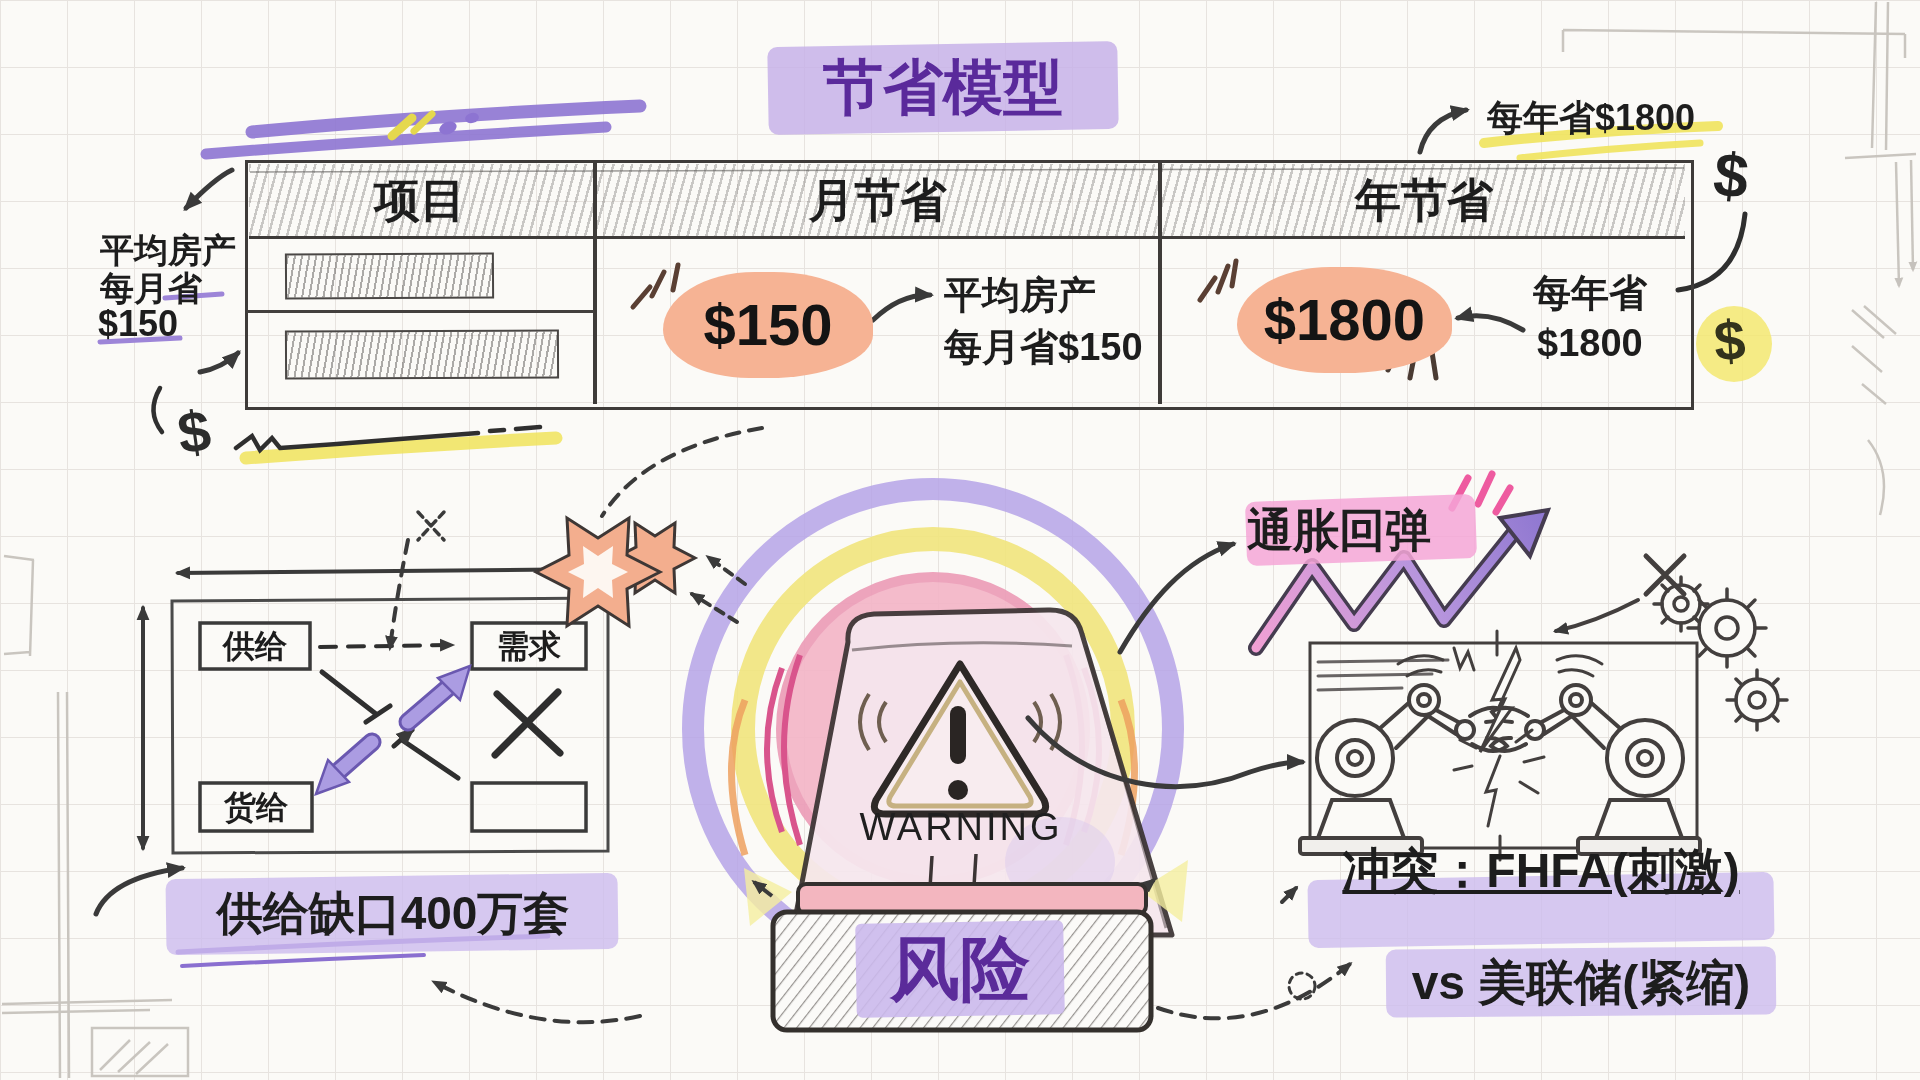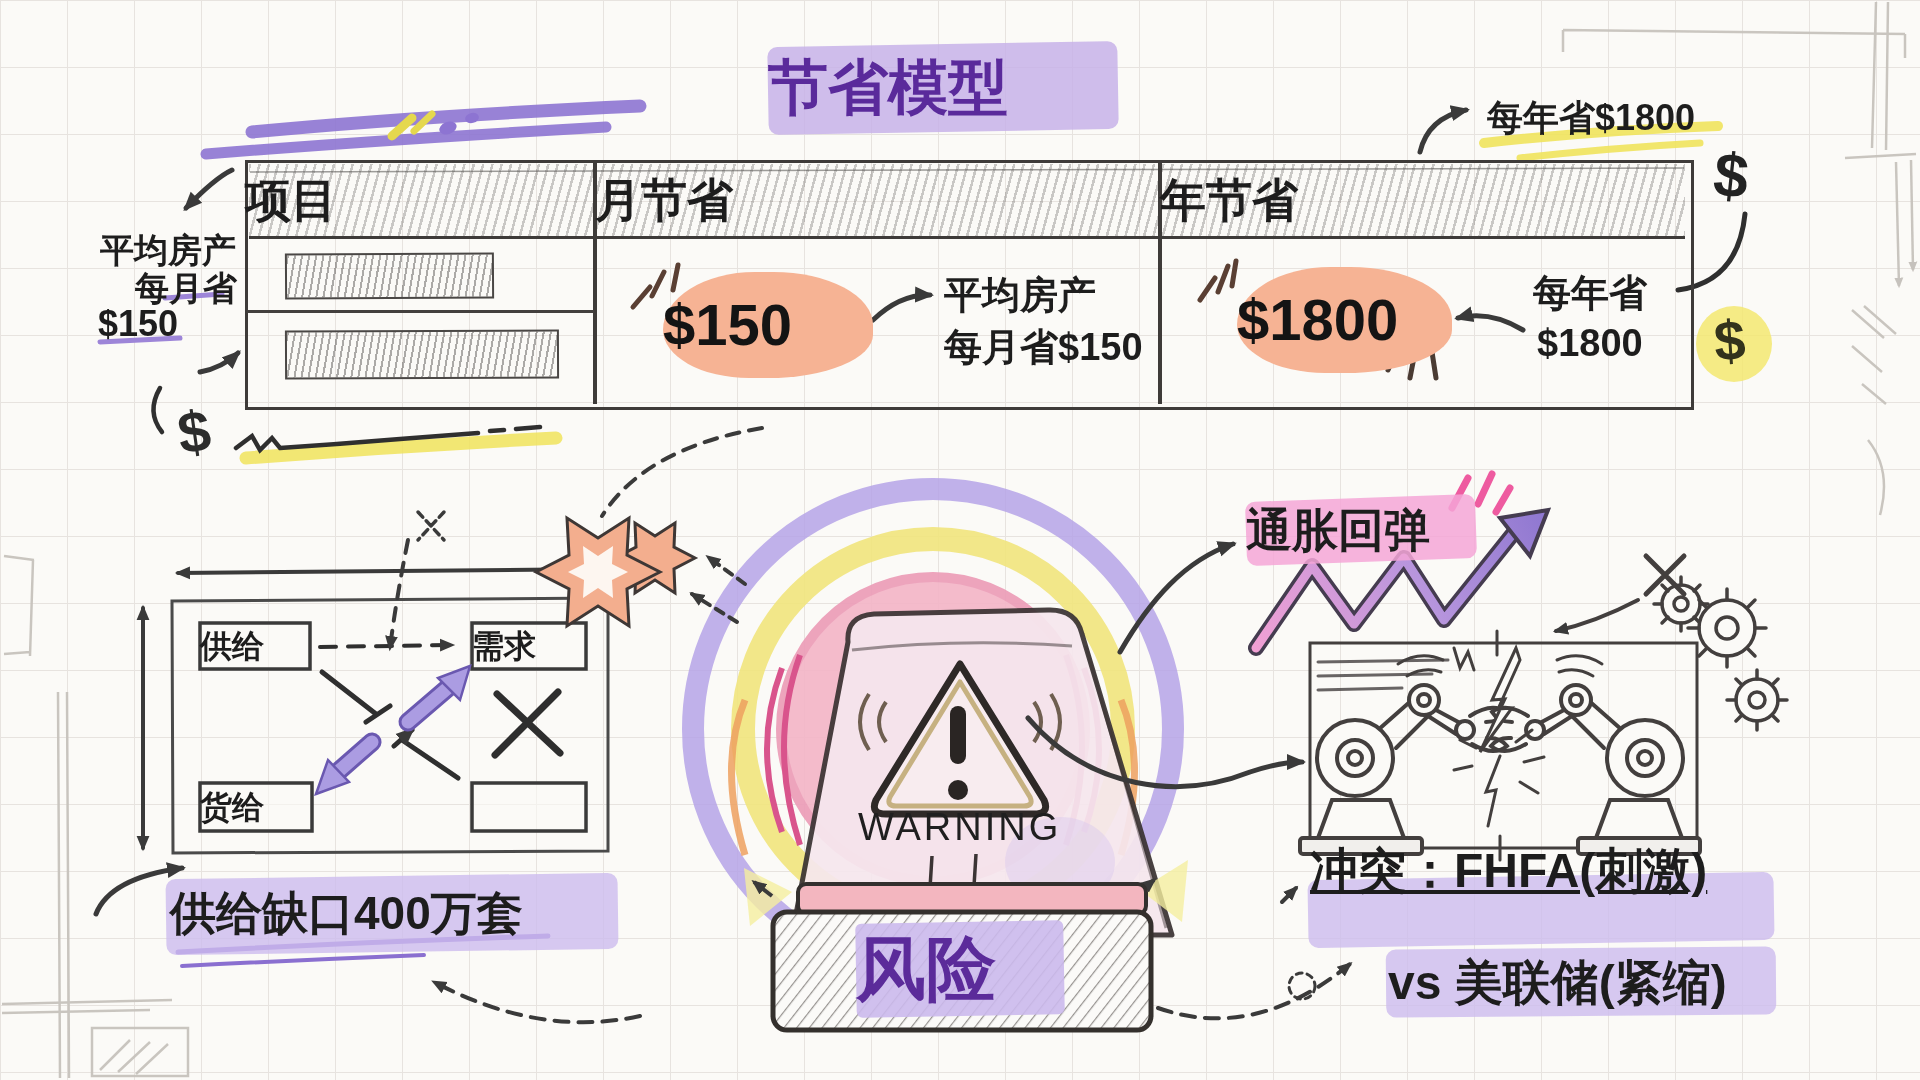--- a/index.html
+++ b/index.html
@@ -8,21 +8,21 @@
     background-color:#fbfaf7;
     background-image:
       linear-gradient(#e7e3df 1.5px, transparent 1.5px),
       linear-gradient(90deg, #e7e3df 1.5px, transparent 1.5px);
     background-size:67px 67px;
     font-family:"Liberation Sans","DejaVu Sans",sans-serif;
   }
   svg.sketch{position:absolute;left:0;top:0;z-index:1;}
   .t{position:absolute;z-index:2;white-space:nowrap;color:#1d1d1d;
      font-family:"Liberation Sans","DejaVu Sans",sans-serif;}
-  .c{text-align:left;}
+  .c{text-align:center;}
   .b{font-weight:bold;}
   .hl{position:absolute;z-index:1;border-radius:10px;}
   
   .tbl-border{position:absolute;left:245px;top:160px;width:1443px;height:244px;
     border:3.5px solid #3e3b39;z-index:1;}
   .tbl-hatch{position:absolute;left:249px;top:164px;width:1436px;height:72px;z-index:1;
     background:repeating-linear-gradient(105deg, rgba(85,82,80,.30) 0 2.5px, rgba(250,250,250,0) 2.5px 9px);
     border-bottom:3.5px solid #3e3b39;}
   .colsep{position:absolute;top:160px;width:3.5px;height:244px;background:#3e3b39;z-index:1;}
   .rowsep{position:absolute;left:247px;top:310px;width:347px;height:3px;background:#43403e;z-index:1;}
@@ -290,21 +290,21 @@
 
   <div class="oval" style="left:1237px;top:267px;width:215px;height:106px;"></div>
   <div class="t b c" style="left:1237px;top:267px;width:215px;height:106px;line-height:106px;font-size:58px;color:#141414;">$1800</div>
   <div class="t b" style="left:1533px;top:268px;font-size:38px;">每年省</div>
   <div class="t b" style="left:1537px;top:322px;font-size:38px;">$1800</div>
 
   <div class="hl" style="left:768px;top:44px;width:350px;height:88px;background:#c7b2e9;opacity:.85;transform:rotate(-1deg);"></div>
   <div class="t b c" style="left:768px;top:44px;width:350px;height:88px;line-height:88px;font-size:60px;color:#5a2a9b;">节省模型</div>
 
   <div class="t b" style="left:100px;top:228px;font-size:34px;">平均房产</div>
-  <div class="t b" style="left:100px;top:266px;font-size:34px;margin-left:35px;">每月省</div>
+  <div class="t b" style="left:100px;top:266px;font-size:34px;">每月省</div>
   <div class="t b" style="left:98px;top:303px;font-size:36px;">$150</div>
 
   <div class="t b" style="left:1487px;top:94px;font-size:36px;">每年省$1800</div>
 
   <div class="t b" style="left:178px;top:398px;font-size:58px;transform:rotate(-8deg);color:#2c2c2c;">$</div>
   <div class="t b" style="left:1714px;top:140px;font-size:62px;transform:rotate(6deg);color:#232323;">$</div>
   <div class="t b" style="left:1714px;top:308px;font-size:56px;transform:rotate(-4deg);color:#33331c;">$</div>
 
   <div class="t b c" style="left:200px;top:623px;width:110px;height:46px;line-height:46px;font-size:32px;">供给</div>
   <div class="t b c" style="left:472px;top:623px;width:114px;height:46px;line-height:46px;font-size:32px;">需求</div>

